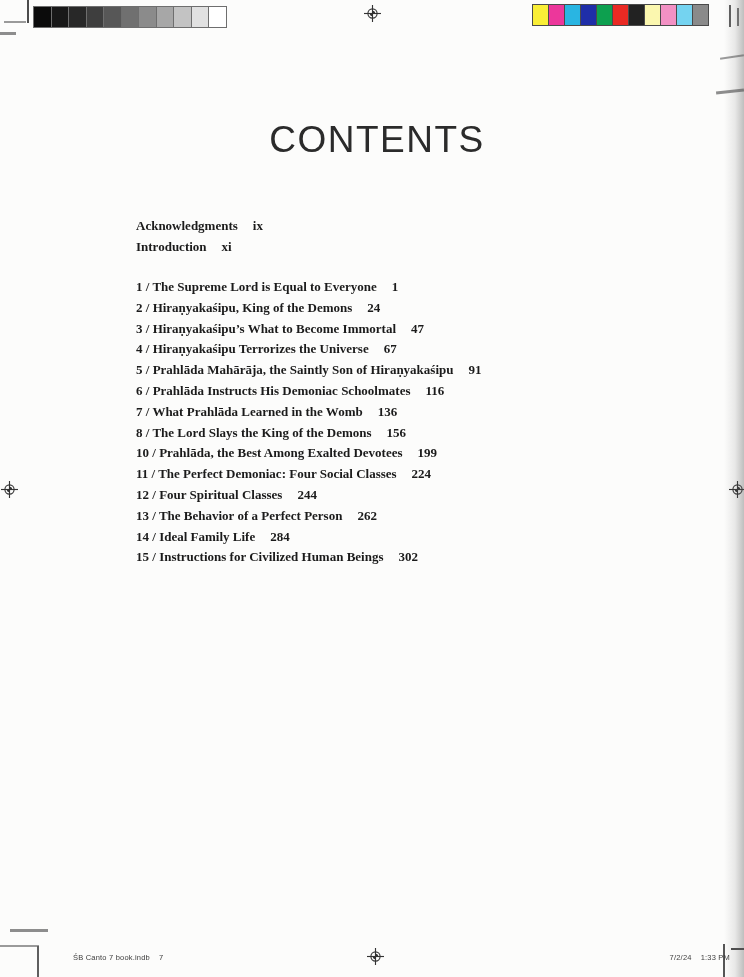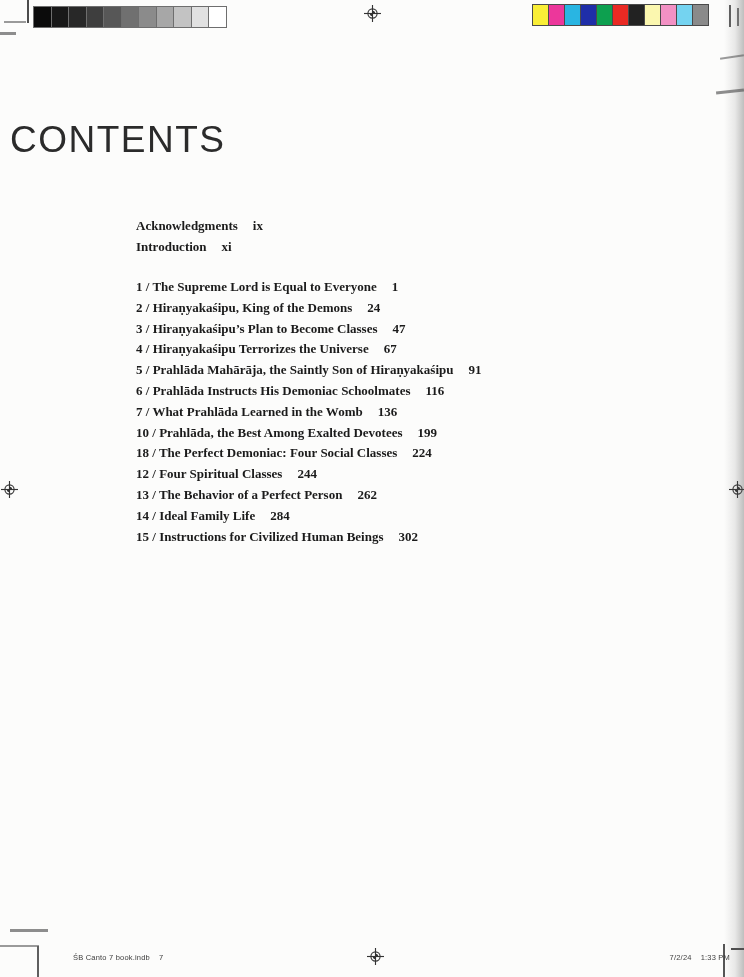--- a/index.html
+++ b/index.html
@@ -47,21 +47,21 @@
 
   .edge-shadow {
     position: absolute; right: 0; top: 0; bottom: 0; width: 20px;
     background: linear-gradient(to right, rgba(90,90,90,0) 0%, rgba(90,90,90,0.12) 55%, rgba(90,90,90,0.38) 100%);
     pointer-events: none;
   }
 
   
   .title {
     position: absolute; left: 10px; right: 0; top: 119px;
-    text-align: left;
+    text-align: center;
     font-family: "Liberation Sans", sans-serif;
     font-weight: 300;
     font-size: 37px;
     letter-spacing: 1.5px;
     color: #2b2b2b;
   }
 
   .toc-block {
     position: absolute; left: 136px;
     color: #1b1b1b;
@@ -171,27 +171,28 @@
 <div class="title">CONTENTS</div>
 
 <div class="toc-block" id="front-matter">
   <div class="toc-row"><span>Acknowledgments</span><span class="pg">ix</span></div>
   <div class="toc-row"><span>Introduction</span><span class="pg">xi</span></div>
 </div>
 
 <div class="toc-block" id="chapter-list">
   <div class="toc-row"><span>1</span><span> / </span><span>The Supreme Lord is Equal to Everyone</span><span class="pg">1</span></div>
   <div class="toc-row"><span>2</span><span> / </span><span>Hiraṇyakaśipu, King of the Demons</span><span class="pg">24</span></div>
-  <div class="toc-row"><span>3</span><span> / </span><span>Hiraṇyakaśipu’s Plan to Become Classes</span><span class="pg">47</span></div>
+  <div class="toc-row"><span>3</span><span> / </span><span>Hiraṇyakaśipu’s What to Become Immortal</span><span class="pg">47</span></div>
   <div class="toc-row"><span>4</span><span> / </span><span>Hiraṇyakaśipu Terrorizes the Universe</span><span class="pg">67</span></div>
   <div class="toc-row"><span>5</span><span> / </span><span>Prahlāda Mahārāja, the Saintly Son of Hiraṇyakaśipu</span><span class="pg">91</span></div>
   <div class="toc-row"><span>6</span><span> / </span><span>Prahlāda Instructs His Demoniac Schoolmates</span><span class="pg">116</span></div>
   <div class="toc-row"><span>7</span><span> / </span><span>What Prahlāda Learned in the Womb</span><span class="pg">136</span></div>
+  <div class="toc-row"><span>8</span><span> / </span><span>The Lord Slays the King of the Demons</span><span class="pg">156</span></div>
   <div class="toc-row"><span>10</span><span> / </span><span>Prahlāda, the Best Among Exalted Devotees</span><span class="pg">199</span></div>
-  <div class="toc-row"><span>18</span><span> / </span><span>The Perfect Demoniac: Four Social Classes</span><span class="pg">224</span></div>
+  <div class="toc-row"><span>11</span><span> / </span><span>The Perfect Demoniac: Four Social Classes</span><span class="pg">224</span></div>
   <div class="toc-row"><span>12</span><span> / </span><span>Four Spiritual Classes</span><span class="pg">244</span></div>
   <div class="toc-row"><span>13</span><span> / </span><span>The Behavior of a Perfect Person</span><span class="pg">262</span></div>
   <div class="toc-row"><span>14</span><span> / </span><span>Ideal Family Life</span><span class="pg">284</span></div>
   <div class="toc-row"><span>15</span><span> / </span><span>Instructions for Civilized Human Beings</span><span class="pg">302</span></div>
 </div>
 
 <div class="slug" id="slug-left"><span>ŚB Canto 7 book.indb</span><span class="gap"></span><span>7</span></div>
 <div class="slug" id="slug-right"><span>7/2/24</span><span class="gap"></span><span>1:33 PM</span></div>
 
 </body></html>

